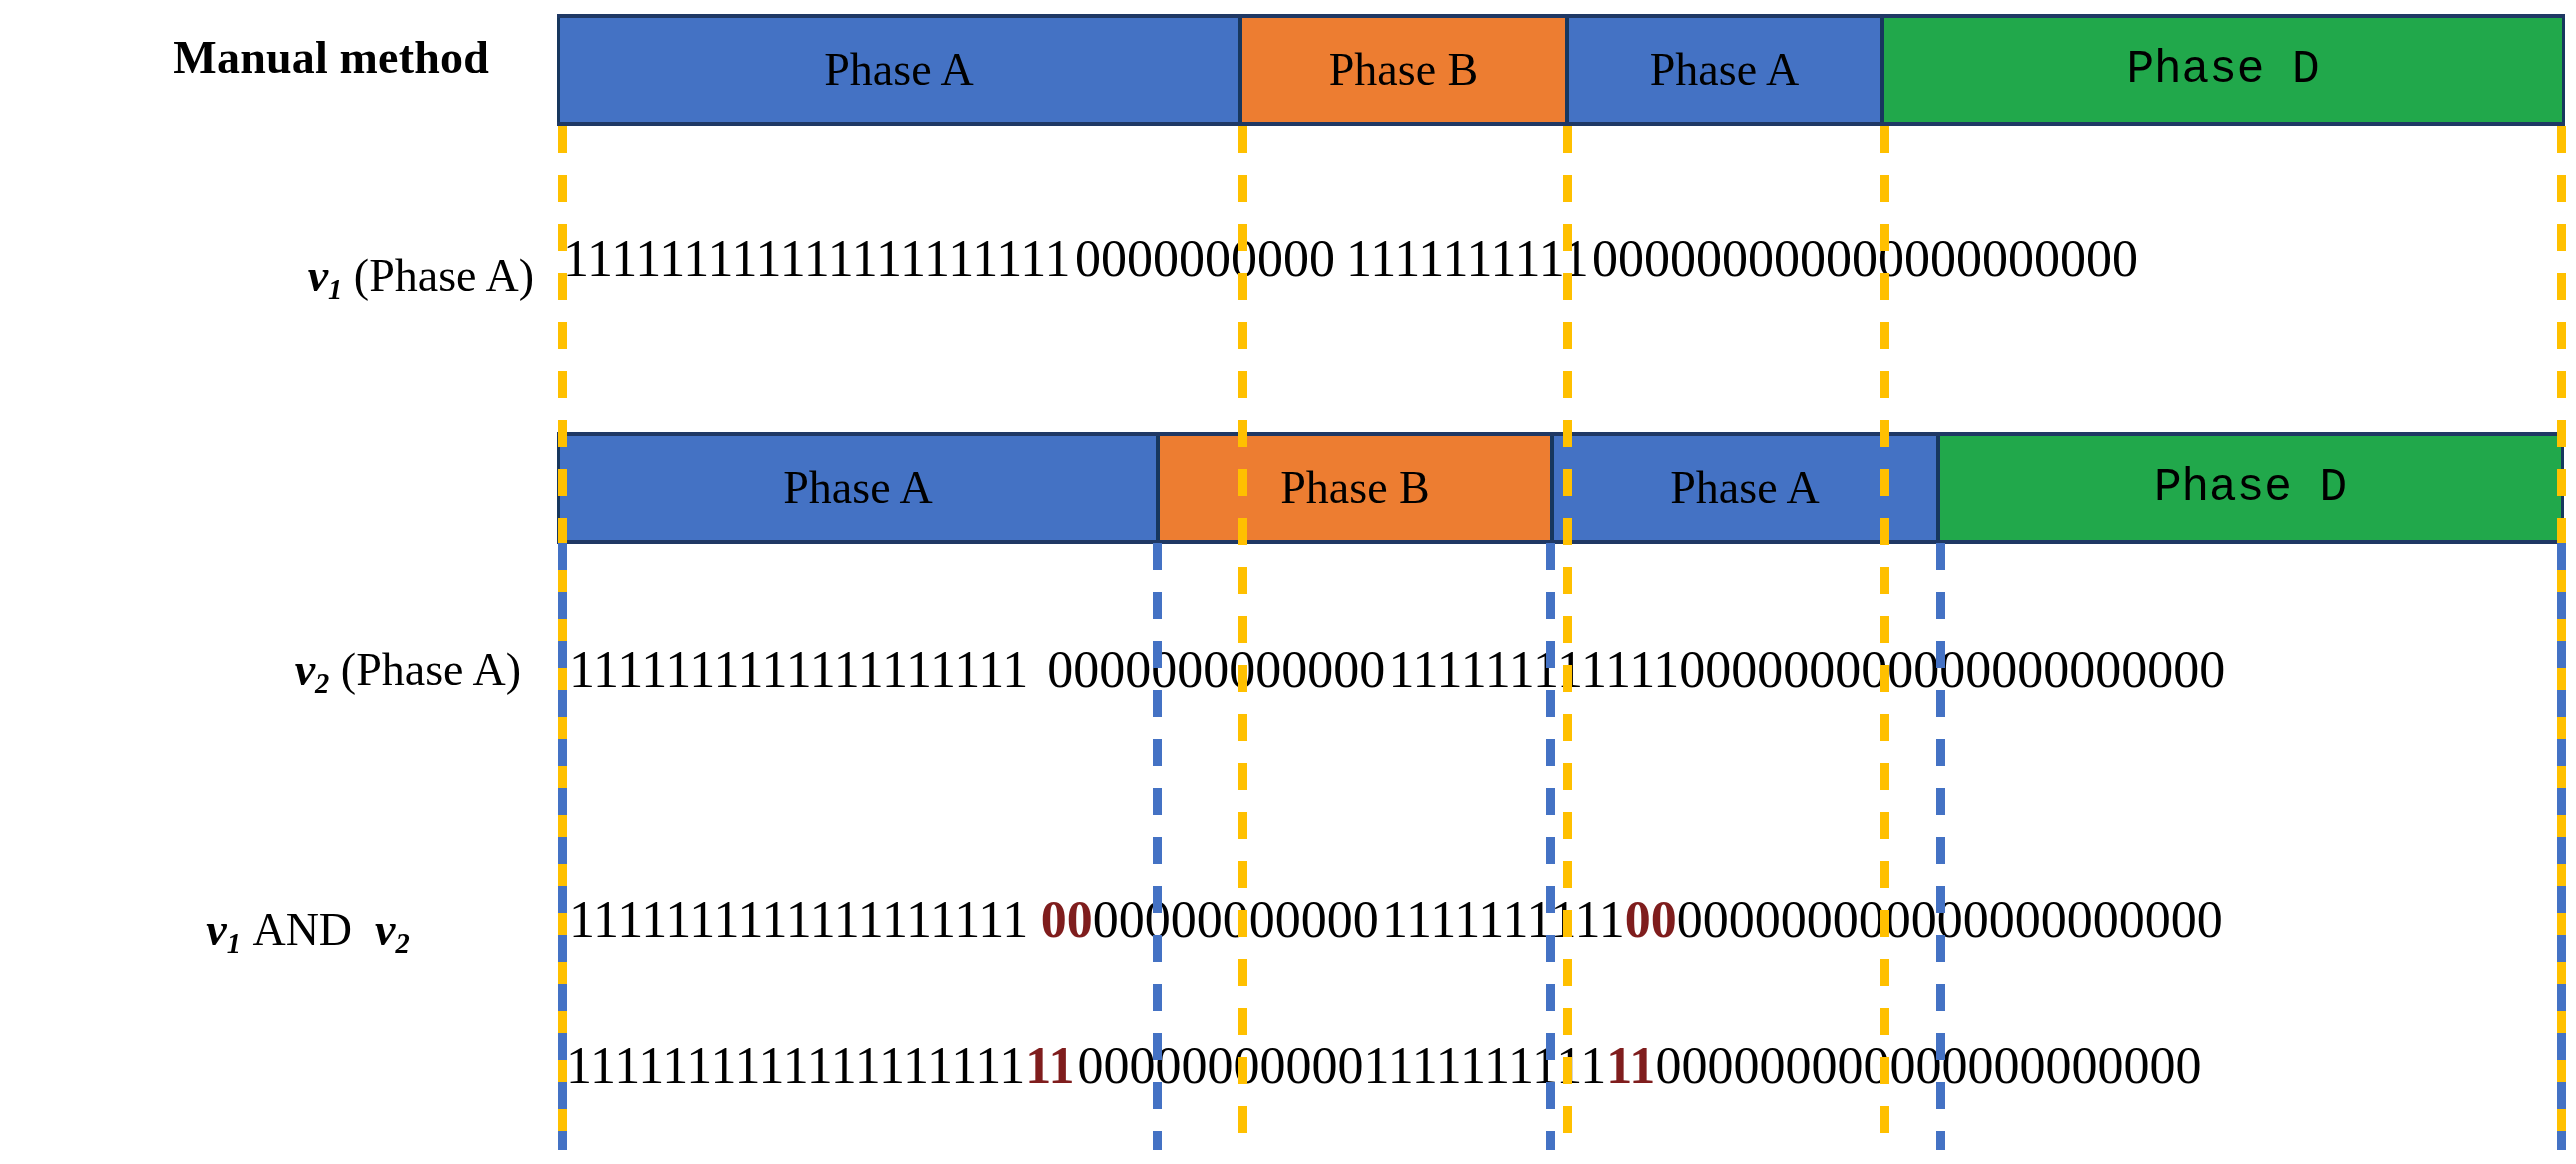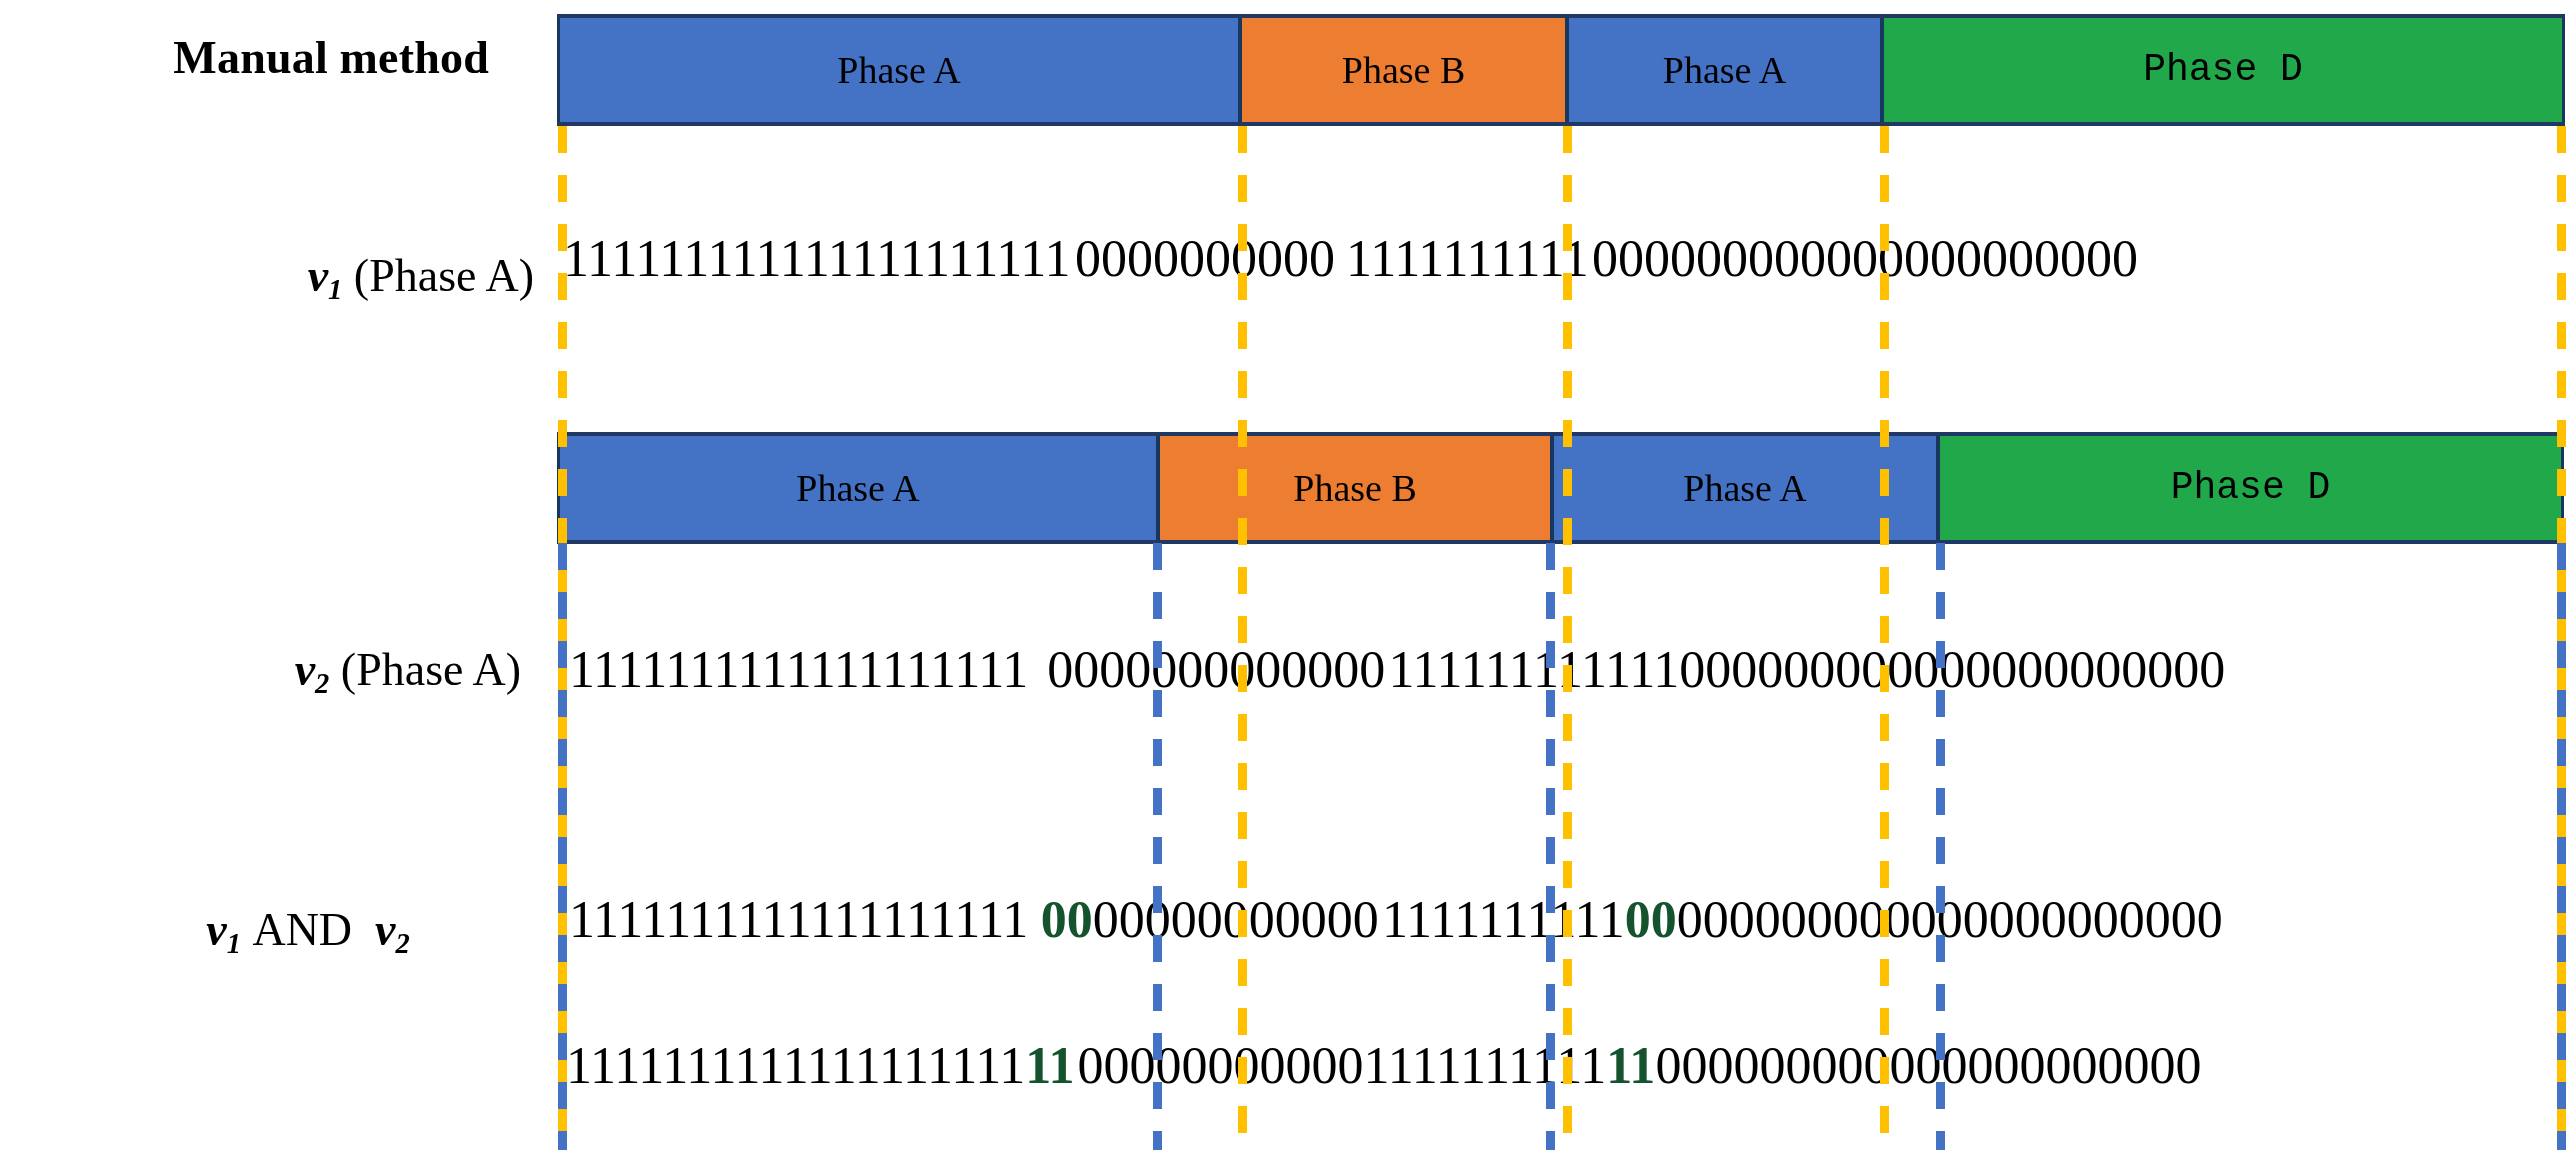--- a/index.html
+++ b/index.html
@@ -40,21 +40,21 @@
     display:flex;
   }
   .seg{
     box-sizing:border-box;
     display:flex;
     align-items:center;
     justify-content:center;
     border-left:2.4px solid #17375E;
     border-right:2.4px solid #17375E;
     color:#000;
-    font-size:38px;
+    font-size:46px;
     font-family:"Liberation Serif","DejaVu Serif",serif;
     line-height:1;
     white-space:nowrap;
   }
   .seg:first-child{ border-left:3.2px solid #17375E; }
   .seg:last-child{  border-right:3.2px solid #17375E;font-family:Liberation Mono, monospace; }
 
   
   .guide{
     position:absolute;
@@ -74,21 +74,21 @@
   
   .bits{
     position:absolute;
     font-family:"Liberation Serif","DejaVu Serif",serif;
     font-size:52px;
     line-height:1;
     color:#000;
     white-space:nowrap;
     letter-spacing:0px;
   }
-  .bits .hl{ color:#14532d; font-weight:bold; }
+  .bits .hl{ color:#7f1d1d; font-weight:bold; }
   .bits .grp{ display:inline; }
   .bits .gap{ display:inline-block; }
 </style>
 </head>
 <body>
 
 <div id="stage">
 
   <div class="rowlabel lbl-bold" style="left:47px; top:35px; width:442px;">Manual method</div>
 

